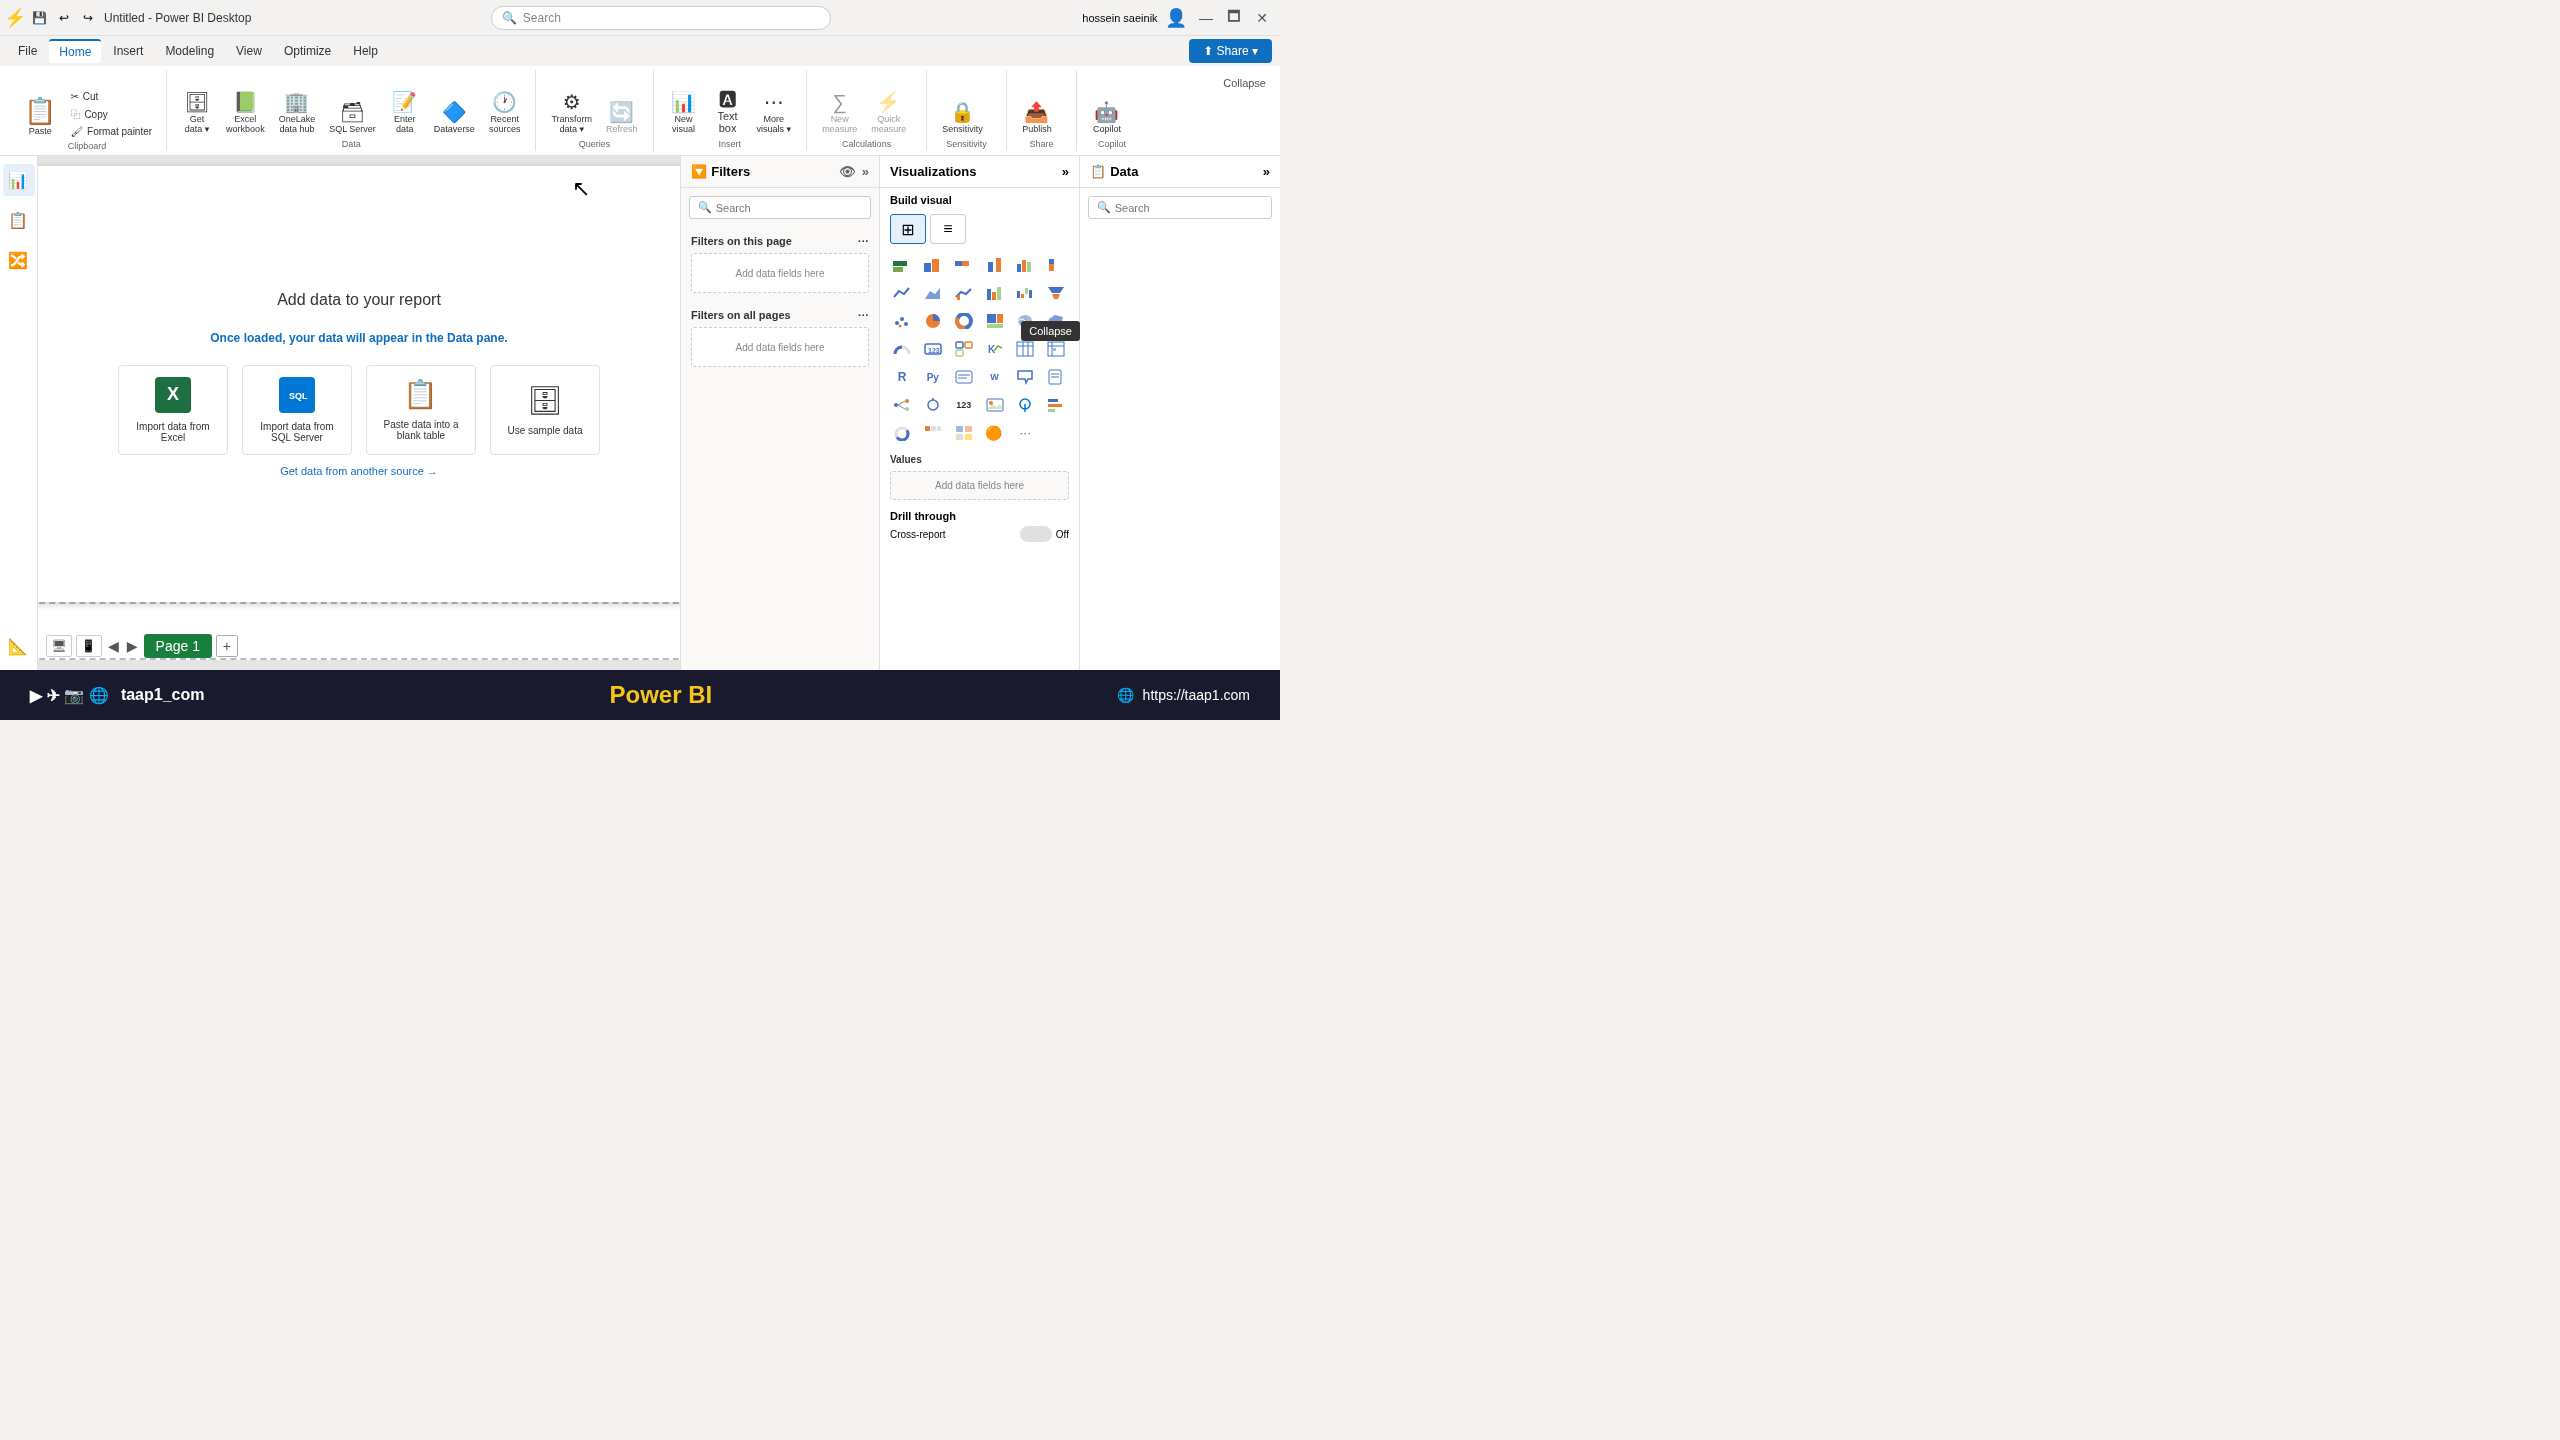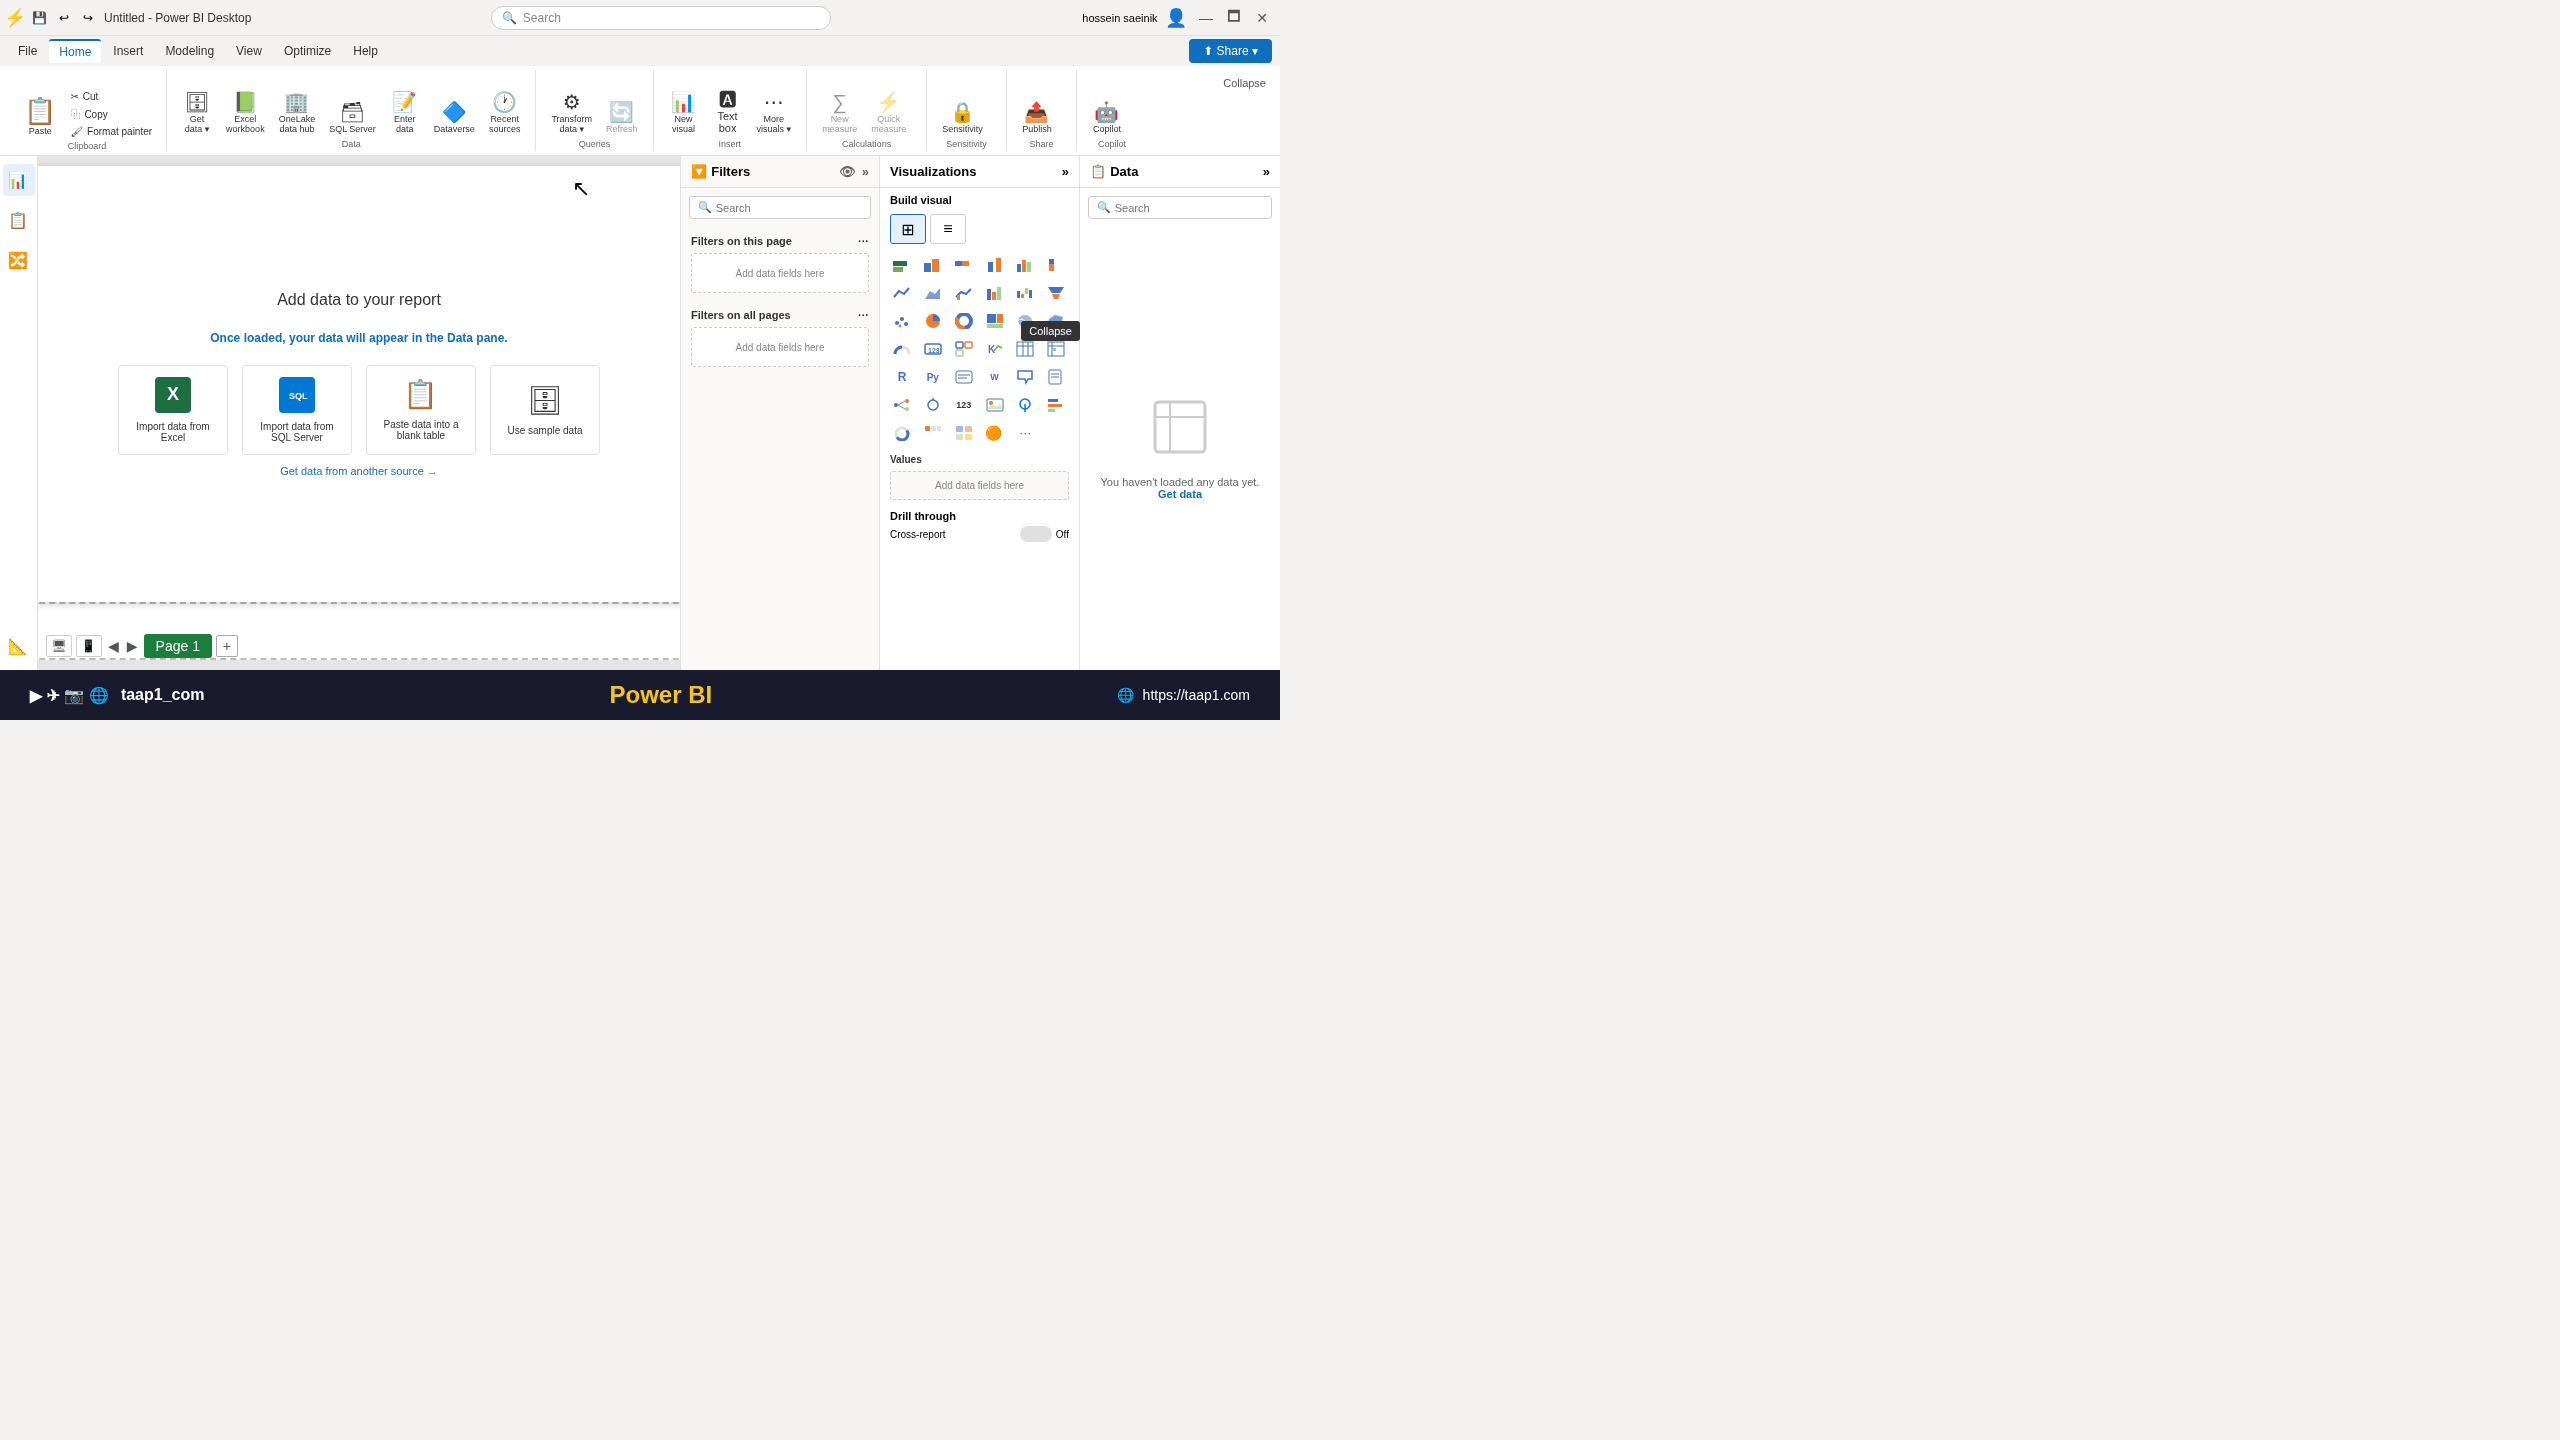--- a/index.html
+++ b/index.html
@@ -1031,32 +1031,20 @@
     <div class="data-panel">
       <div class="data-panel-header">
         <span>📋</span>
         <span style="flex:1; padding-left:4px;">Data</span>
         <span>»</span>
       </div>
       <div class="data-search">
         <span>🔍</span>
         <input type="text" placeholder="Search" style="">
       </div>
-      <div class="data-empty">
-        <div style="font-size:36px; color:#ccc; margin-bottom:10px;">
-          <svg width="60" height="60" viewBox="0 0 60 60">
-            <rect x="5" y="5" width="50" height="50" rx="4" fill="none" stroke="#ccc" stroke-width="3"></rect>
-            <line x1="5" y1="20" x2="55" y2="20" stroke="#ccc" stroke-width="2"></line>
-            <line x1="20" y1="5" x2="20" y2="55" stroke="#ccc" stroke-width="2"></line>
-          </svg>
-        </div>
-        <span style="font-size:11px; color:#666;">
-          You haven't loaded any data yet. <span style="color:#106ebe; cursor:pointer; font-weight:600;">Get data</span>
-        </span>
-      </div>
     </div>
 
     <div class="collapse-tooltip">
       <span>Collapse</span>
     </div>
 
     <div class="cursor-hand" style="left: 572px; top: 20px;">↖</div>
   </div>
 
   <div class="watermark-bar">

